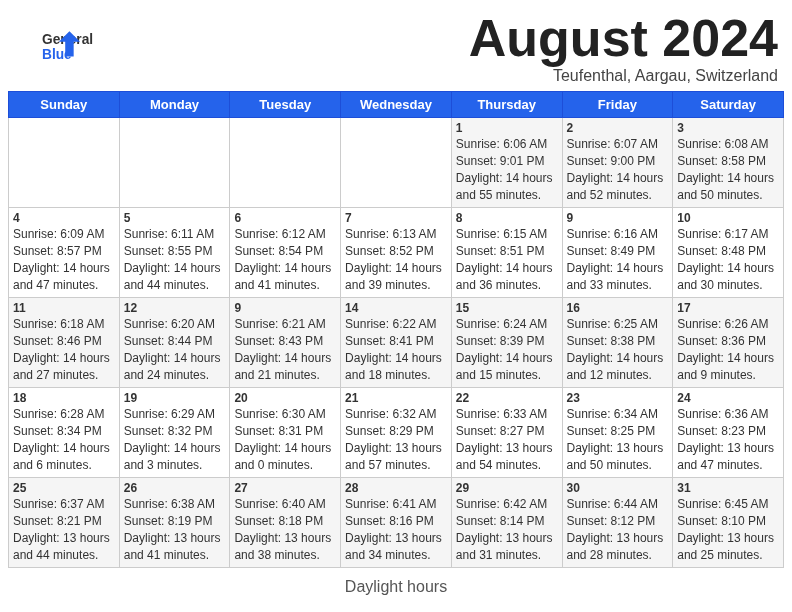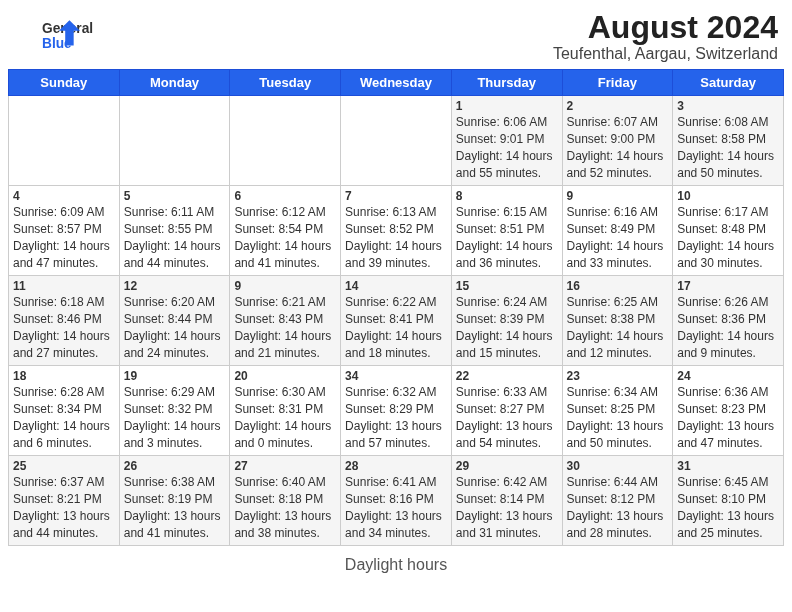--- a/index.html
+++ b/index.html
@@ -4,21 +4,21 @@
   <style>
     * { box-sizing: border-box; margin: 0; padding: 0; }
     body { font-family: Arial, sans-serif; background: #fff; width: 792px; height: 612px; overflow: hidden; }
     
     .header { display: flex; justify-content: space-between; align-items: flex-start; padding: 16px 20px 8px 20px; }
     
     .logo { display: flex; align-items: center; }
     .logo-icon { width: 28px; height: 28px; margin-left: 2px; }
     
     .title-block { text-align: right; }
-    .main-title { font-size: 32px; font-weight: bold; color: #222; line-height: 1.1; }
+    .main-title { font-size: 52px; font-weight: bold; color: #222; line-height: 1.1; }
     .subtitle { font-size: 16px; color: #444; margin-left: 34px; }
     
     .calendar { width: 100%; border-collapse: collapse; margin: 0 0 0 0; padding: 18px 8px; }
     .calendar-wrapper { padding: 0 8px 8px 8px; }
     
     .cal-header th { background: #2563eb; color: #fff; text-align: center; font-size: 13px; font-weight: bold; padding: 5px 4px; border: 1px solid #1d4ed8; }
     
     .cal-body td { border: 1px solid #ccc; vertical-align: top; font-size: 10.5px; color: #333; width: 113px; min-height: 80px; padding: 3px 4px; background: #fff; }
     .cal-body tr:nth-child(odd) td { background: #f5f5f5; }
     .cal-body tr td.empty { background: #fff; }
@@ -149,21 +149,21 @@
           </td>
           <td>
             <span class="day-num">19</span>
             <div class="day-info">Sunrise: 6:29 AM<br>Sunset: 8:32 PM<br>Daylight: 14 hours<br>and 3 minutes.</div>
           </td>
           <td>
             <span class="day-num">20</span>
             <div class="day-info">Sunrise: 6:30 AM<br>Sunset: 8:31 PM<br>Daylight: 14 hours<br>and 0 minutes.</div>
           </td>
           <td>
-            <span class="day-num">34</span>
+            <span class="day-num">21</span>
             <div class="day-info">Sunrise: 6:32 AM<br>Sunset: 8:29 PM<br>Daylight: 13 hours<br>and 57 minutes.</div>
           </td>
           <td>
             <span class="day-num">22</span>
             <div class="day-info">Sunrise: 6:33 AM<br>Sunset: 8:27 PM<br>Daylight: 13 hours<br>and 54 minutes.</div>
           </td>
           <td>
             <span class="day-num">23</span>
             <div class="day-info">Sunrise: 6:34 AM<br>Sunset: 8:25 PM<br>Daylight: 13 hours<br>and 50 minutes.</div>
           </td>

